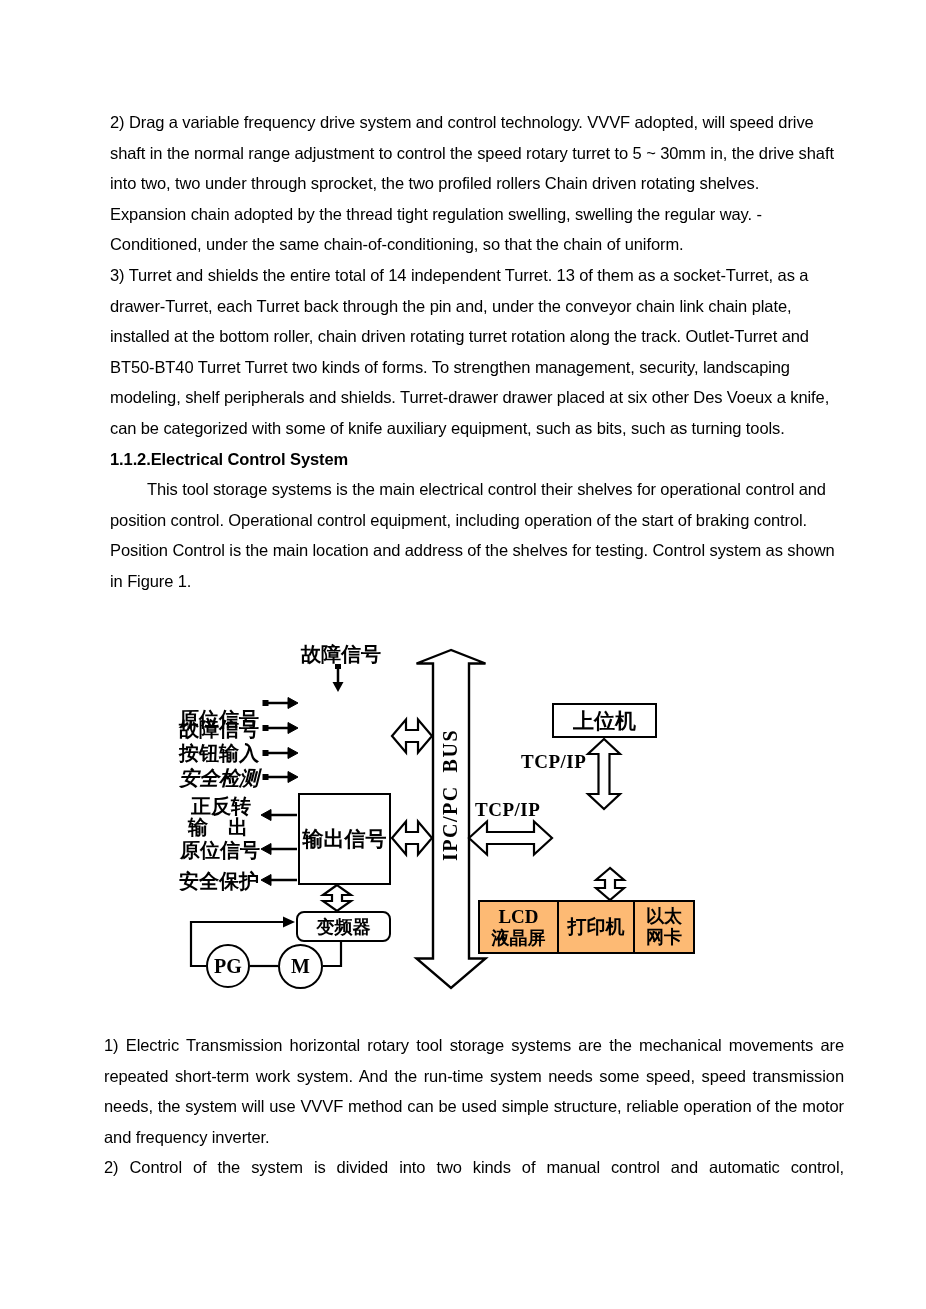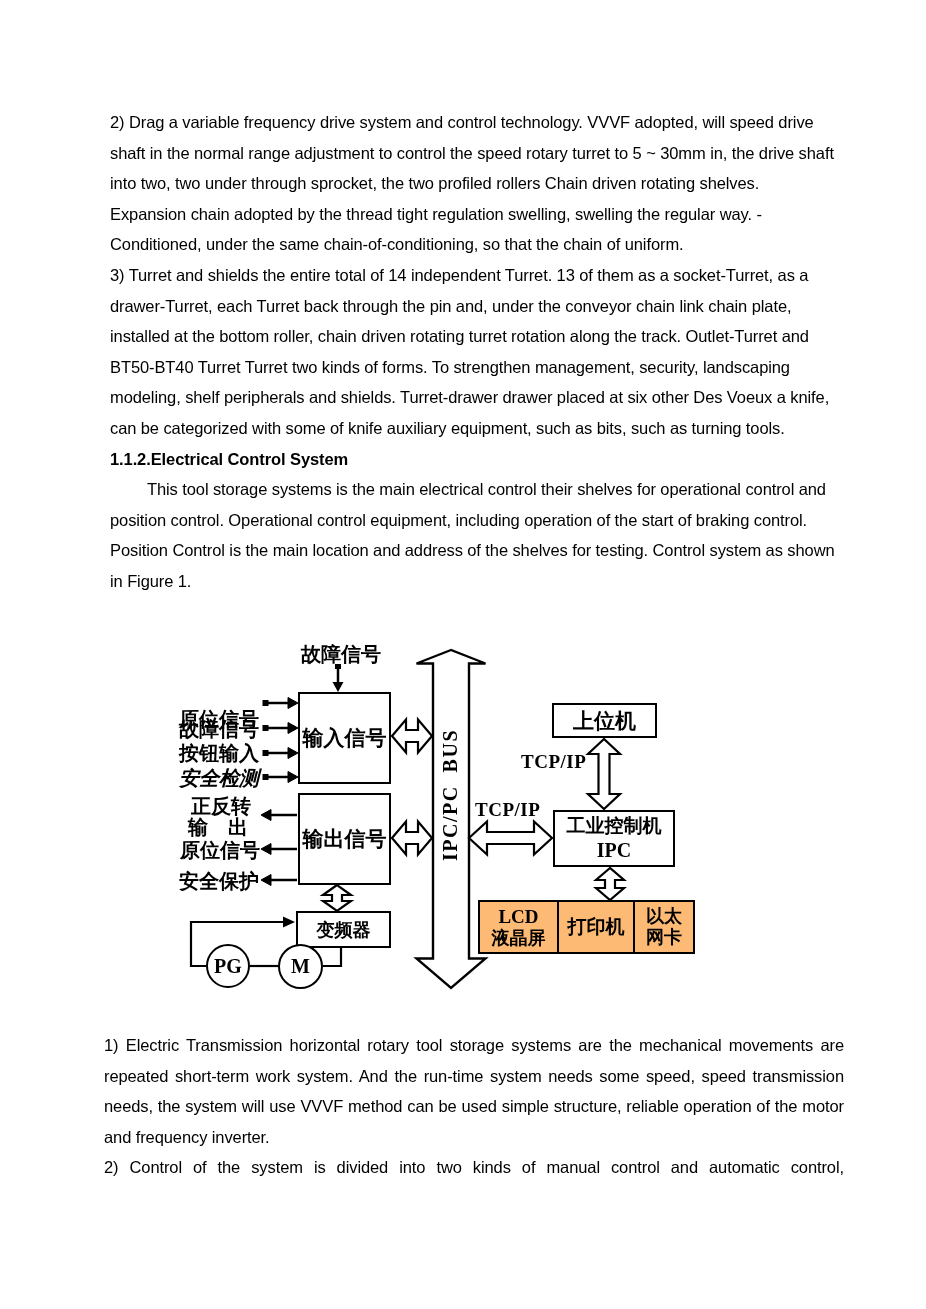--- a/index.html
+++ b/index.html
@@ -114,28 +114,23 @@
     <div class="lbl" style="left:179px; top:128px;font-style:italic;">安全检测</div>
     <div class="lbl" style="left:191px; top:156px;">正反转</div>
     <div class="lbl" style="left:188px; top:177px;">输　出</div>
     <div class="lbl" style="left:180px; top:200px;">原位信号</div>
     <div class="lbl" style="left:179px; top:231px;">安全保护</div>
 
     <div class="bus-label">IPC/PC  BUS</div>
     <div class="tcp" style="left:521px; top:111px;">TCP/IP</div>
     <div class="tcp" style="left:475px; top:159px;">TCP/IP</div>
 
-    <div class="box" style="left:298px; top:52px; width:93px; height:92px; font-size:21px;">输入信号</div>
     <div class="box" style="left:298px; top:153px; width:93px; height:92px; font-size:21px;">输出信号</div>
-    <div class="box" style="left:296px; top:271px; width:95px; height:37px; font-size:18px;">变频器</div>
+    <div class="box" style="left:296px; top:271px; width:95px; height:31px; font-size:18px;border-radius:8px;">变频器</div>
     <div class="box" style="left:552px; top:63px; width:105px; height:35px; font-size:21px;">上位机</div>
-    <div class="box" style="left:553px; top:170px; width:122px; height:57px; font-size:19px; line-height:1.2;">
-      <span>工业控制机</span>
-      <span class="serifb" style="font-size:20px;">IPC</span>
-    </div>
 
     <div class="periph-row">
       <div class="periph-cell" style="width:77px;">
         <span class="serifb" style="font-size:19px;">LCD</span>
         <span>液晶屏</span>
       </div>
       <div class="periph-cell" style="width:76px; font-size:19px;">打印机</div>
       <div class="periph-cell" style="flex:1;">
         <span>以太</span>
         <span>网卡</span>

